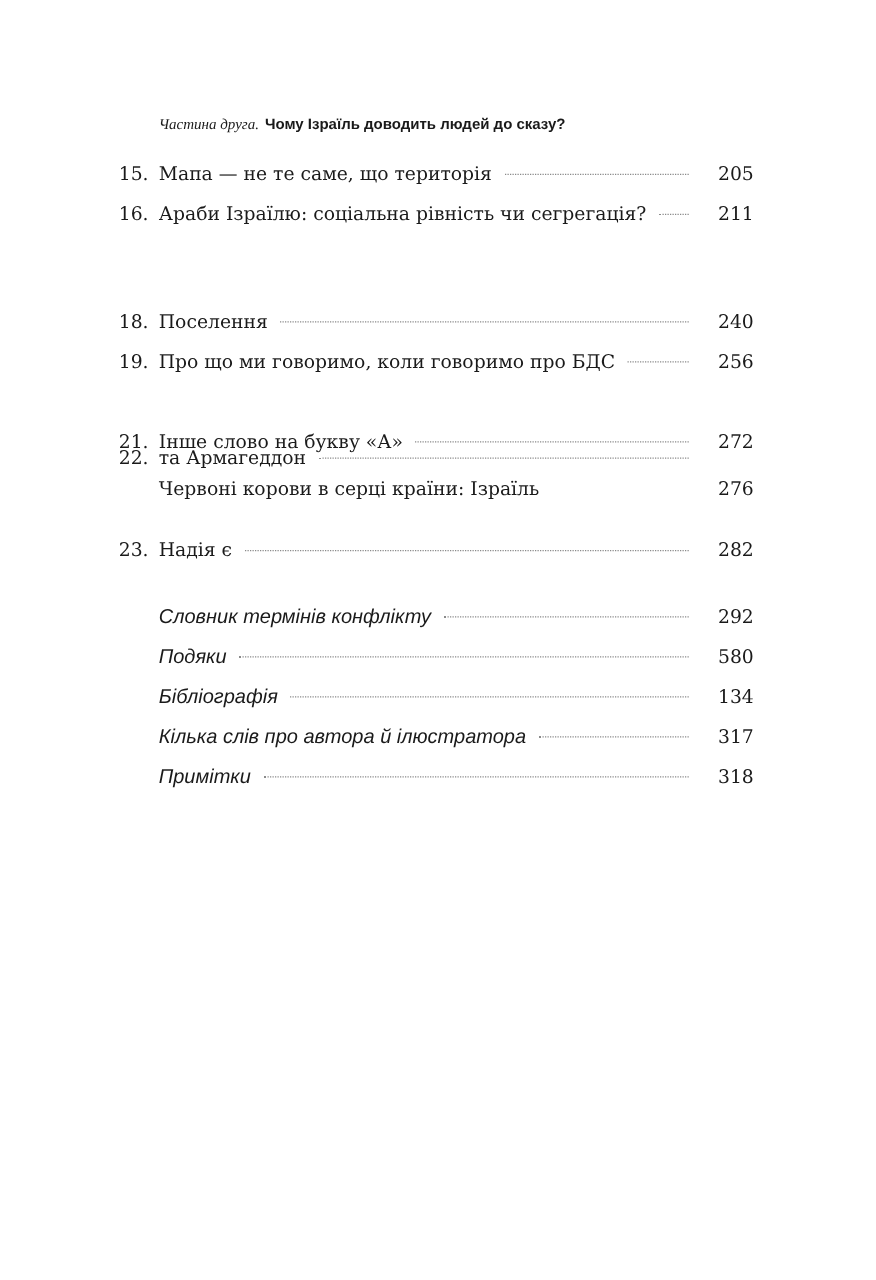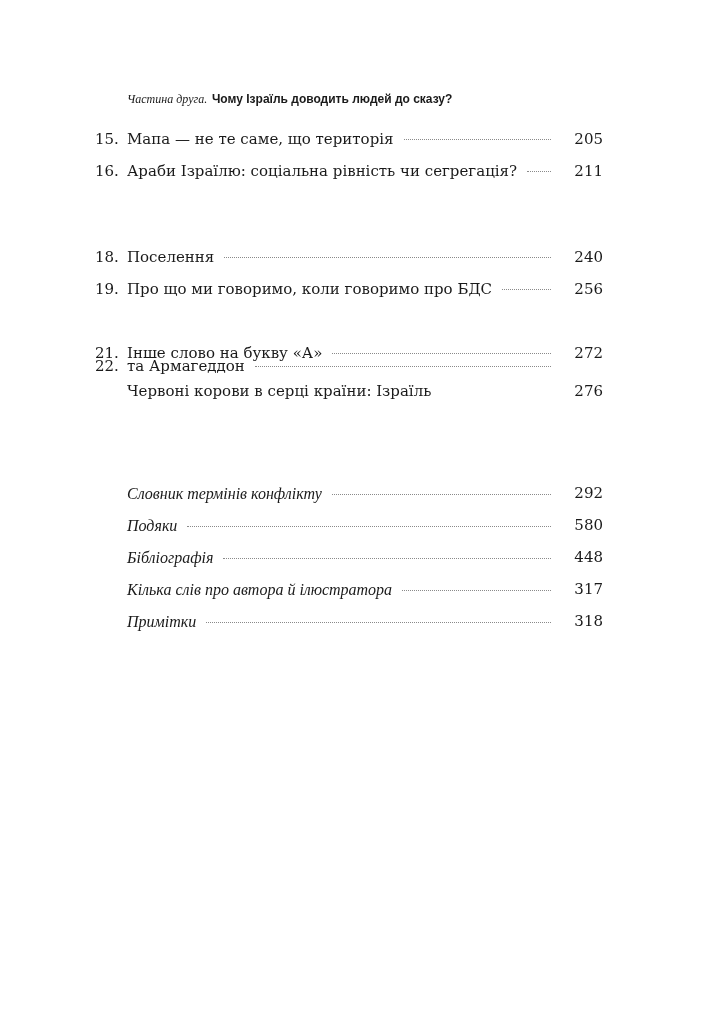--- a/index.html
+++ b/index.html
@@ -10,21 +10,21 @@
   .part-heading .lead { font-style:italic; font-family:"Liberation Serif", serif; font-size:12px; }
   .part-heading .title { font-family:"Liberation Sans", sans-serif; font-weight:bold; font-size:12px; }
   .entry { position:absolute; left:95px; width:508px; font-size:15px; line-height:25px; }
   .entry .num { position:absolute; left:0; top:0; }
   .entry .text { position:absolute; left:32px; right:0; top:0; }
   .entry .line { display:flex; align-items:baseline; white-space:nowrap; }
   .entry .label { flex:0 0 auto; }
   .entry .dots { flex:1 1 auto; margin-left:10px; margin-right:52px; height:1px;
                  border-bottom:1.5px dotted #8a8a8a; transform:translateY(-4px); }
   .entry .page-num { position:absolute; right:0; bottom:0; }
-  .entry.italic .label { font-style:italic; font-family:Liberation Serif, serif; font-size:16px; }
+  .entry.italic .label { font-style:italic; font-family:Liberation Sans, sans-serif; font-size:16px; }
 </style>
 </head>
 <body>
 
 <div class="page">
   <div class="part-heading">
     <span class="lead">Частина друга.</span>
     <span class="title">Чому Ізраїль доводить людей до сказу?</span>
   </div>
 
@@ -92,20 +92,30 @@
           <span class="label">та Армагеддон</span>
           <span class="dots"></span>
         </div>
       <div class="line">
           <span class="label">Червоні корови в серці країни: Ізраїль</span>
         </div>
     </div>
     <span class="page-num">276</span>
   </div>
 
+  <div class="entry" style="top:428px;height:25px;">
+    <span class="num">23.</span>
+    <div class="text">
+        <div class="line">
+          <span class="label">Надія є</span>
+          <span class="dots"></span>
+        </div>
+      </div>
+    <span class="page-num">282</span>
+  </div>
 
   <div class="entry italic" style="top:481px;height:25px;">
     <div class="text">
         <div class="line">
           <span class="label">Словник термінів конфлікту</span>
           <span class="dots"></span>
         </div>
       </div>
     <span class="page-num">292</span>
   </div>
@@ -118,21 +128,21 @@
       </div>
     <span class="page-num">580</span>
   </div>
   <div class="entry italic" style="top:545px;height:25px;">
     <div class="text">
         <div class="line">
           <span class="label">Бібліографія</span>
           <span class="dots"></span>
         </div>
       </div>
-    <span class="page-num">448</span>
+    <span class="page-num">134</span>
   </div>
   <div class="entry italic" style="top:577px;height:25px;">
     <div class="text">
         <div class="line">
           <span class="label">Кілька слів про автора й ілюстратора</span>
           <span class="dots"></span>
         </div>
       </div>
     <span class="page-num">317</span>
   </div>

